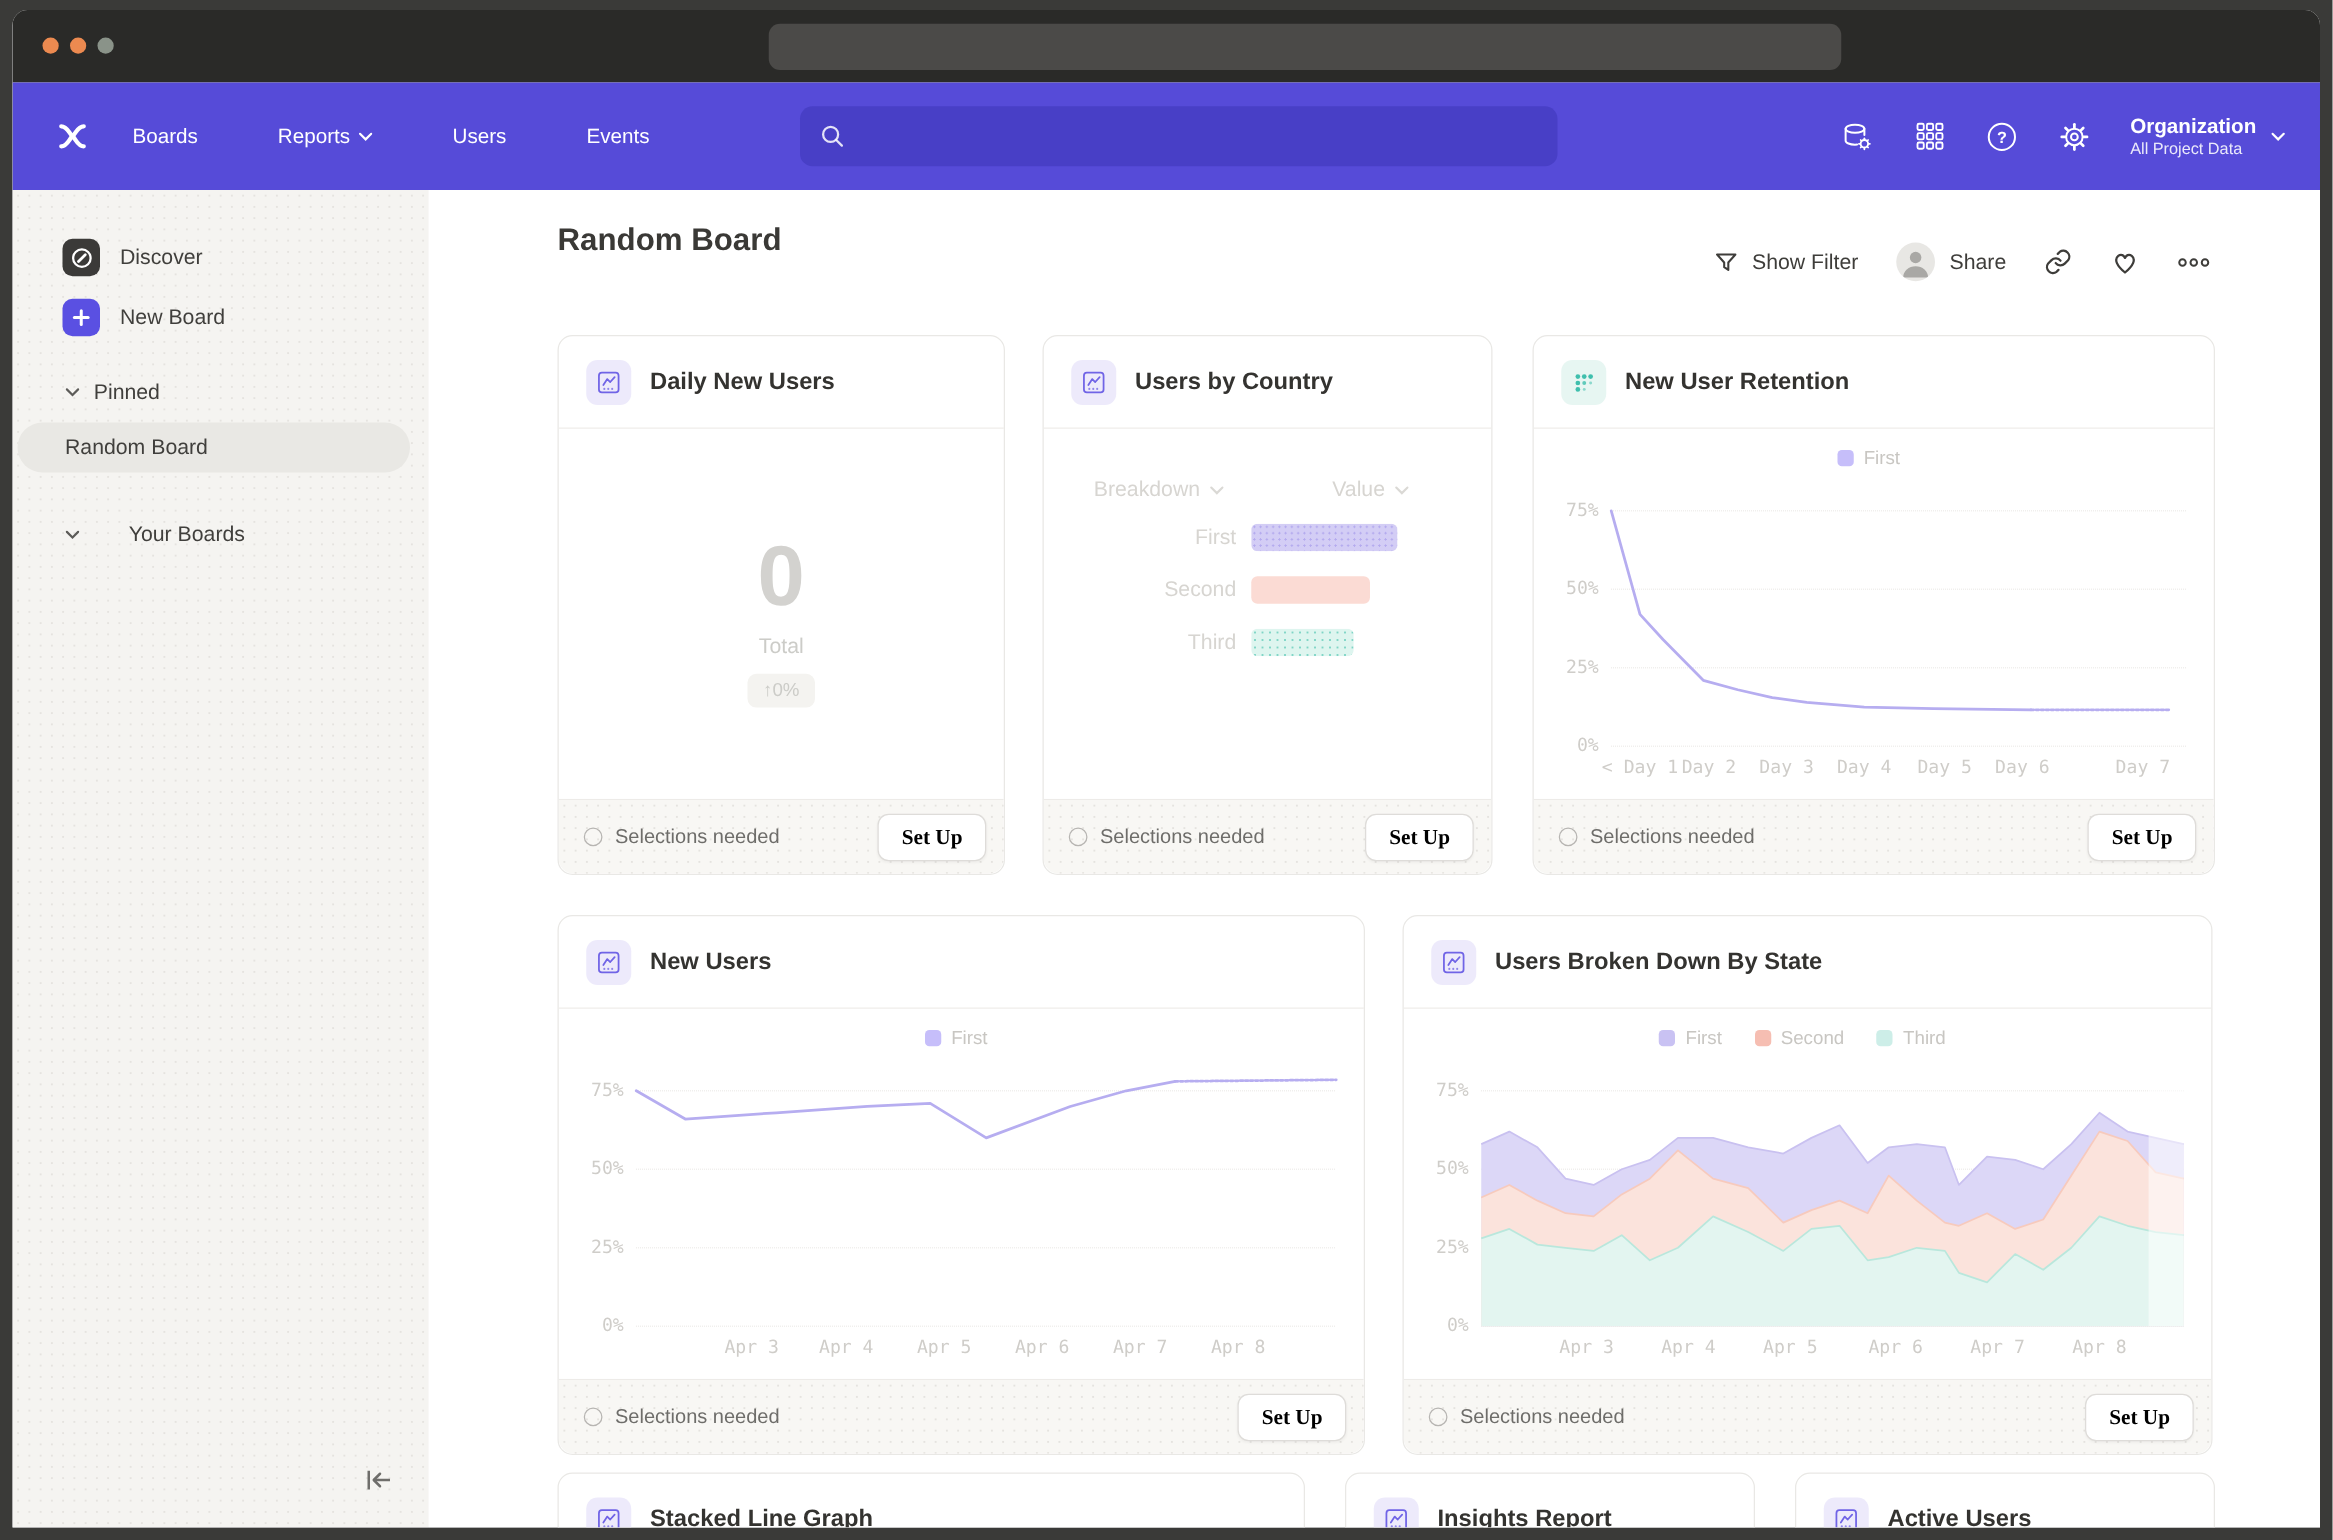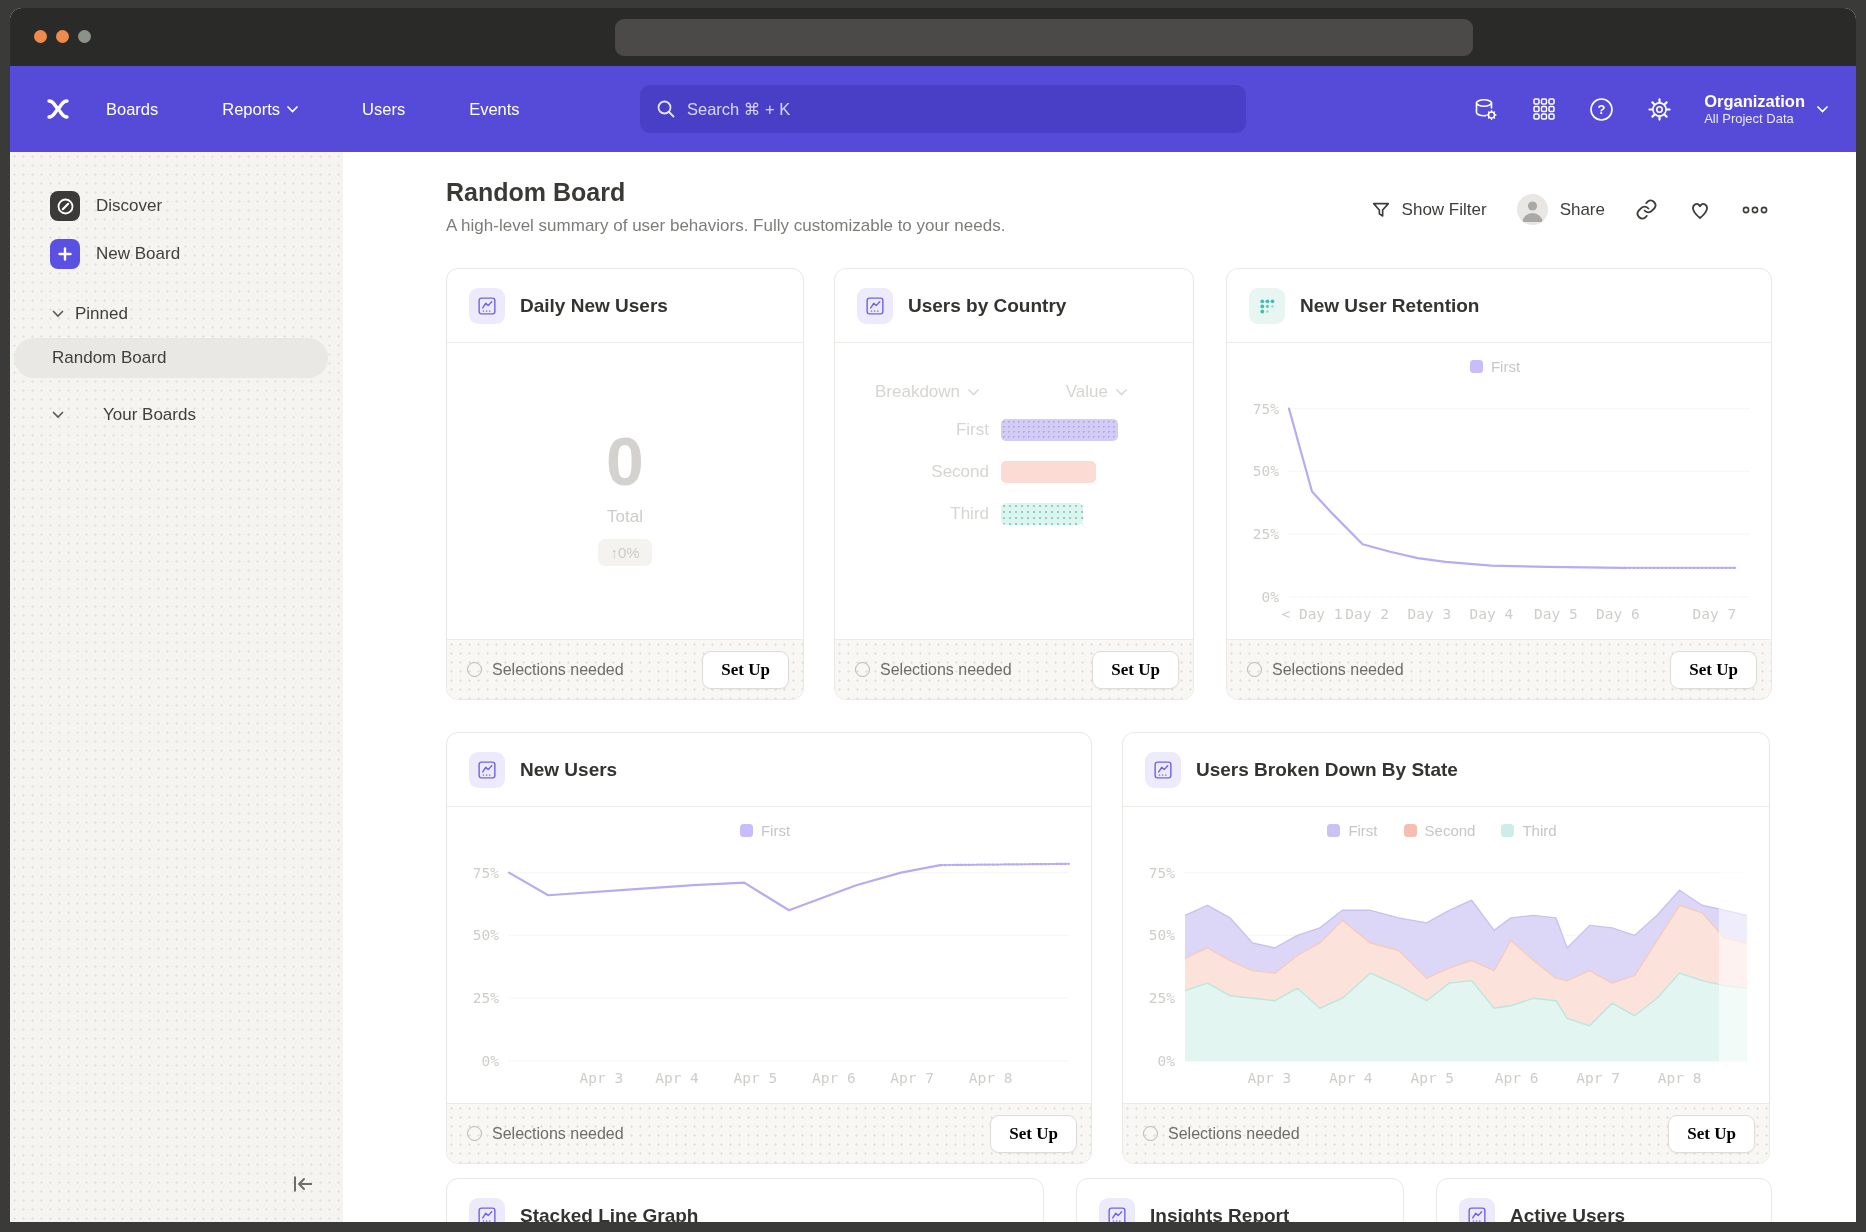--- a/index.html
+++ b/index.html
@@ -149,21 +149,20 @@
         </a>
       <a class="nav-item">
           <span>Events</span>
         </a>
     </div>
     <div class="searchbar">
       <svg width="20" height="20" viewBox="0 0 20 20">
         <circle cx="8.5" cy="8.5" r="6" fill="none" stroke="rgba(255,255,255,0.85)" stroke-width="1.8"></circle>
         <line x1="13" y1="13" x2="17.5" y2="17.5" stroke="rgba(255,255,255,0.85)" stroke-width="1.8" stroke-linecap="round"></line>
       </svg>
-      <input type="text" placeholder="Search ⌘ + K" style="">
     </div>
     <div class="nav-right">
       <span class="nav-ic">
         <svg width="27" height="27" viewBox="0 0 27 27">
           <ellipse cx="12" cy="7" rx="7.5" ry="3.2" fill="none" stroke="#fff" stroke-width="1.6"></ellipse>
           <path d="M4.5 7 v9.5 c0 1.8 3.4 3.2 7.5 3.2 c0.6 0 1.1 0 1.7-0.1" fill="none" stroke="#fff" stroke-width="1.6" stroke-linecap="round"></path>
           <path d="M19.5 7 v5" fill="none" stroke="#fff" stroke-width="1.6" stroke-linecap="round"></path>
           <circle cx="19.5" cy="19" r="3" fill="none" stroke="#fff" stroke-width="1.5"></circle>
           <g stroke="#fff" stroke-width="1.4" stroke-linecap="round">
             <line x1="19.5" y1="14.6" x2="19.5" y2="15.6"></line>
@@ -247,38 +246,37 @@
     </div>
     <div class="sb-section" style="top:152px;">
       <svg width="12" height="8" viewBox="0 0 12 8">
         <path d="M1.5 1.5 L6 6 L10.5 1.5" fill="none" stroke="#5c5b58" stroke-width="1.7" stroke-linecap="round"></path>
       </svg>
       <span class="sb-label">Pinned</span>
     </div>
     <div class="sb-pill" style="top:186px;">
       <span class="sb-label">Random Board</span>
     </div>
-    <div class="sb-section" style="top:253px;gap:39px;">
+    <div class="sb-section" style="top:266px;gap:39px;">
       <svg width="12" height="8" viewBox="0 0 12 8">
         <path d="M1.5 1.5 L6 6 L10.5 1.5" fill="none" stroke="#5c5b58" stroke-width="1.7" stroke-linecap="round"></path>
       </svg>
       <span class="sb-label">Your Boards</span>
     </div>
     <div class="collapse-btn">
       <svg width="24" height="20" viewBox="0 0 24 20">
         <line x1="4" y1="2.5" x2="4" y2="17.5" stroke="#6f6e6b" stroke-width="2"></line>
         <line x1="8" y1="10" x2="21" y2="10" stroke="#6f6e6b" stroke-width="2"></line>
         <path d="M13 5 L8 10 L13 15" fill="none" stroke="#6f6e6b" stroke-width="2" stroke-linejoin="round" stroke-linecap="round"></path>
       </svg>
     </div>
   </div>
 
   <div class="main">
     <div class="page-title">Random Board</div>
-    <div class="page-sub">A high-level summary of user behaviors. Fully customizable to your needs.</div>
 
     <div class="controls">
       <span class="ctrl">
         <svg width="22" height="22" viewBox="0 0 24 24">
           <path d="M4 5 h16 l-6.2 7 v6.5 l-3.6 -2.4 v-4.1 z" fill="none" stroke="#3e3d3a" stroke-width="1.8" stroke-linejoin="round"></path>
         </svg>
         <span>Show Filter</span>
       </span>
       <span class="ctrl" style="gap:12px;">
         <span class="avatar">

